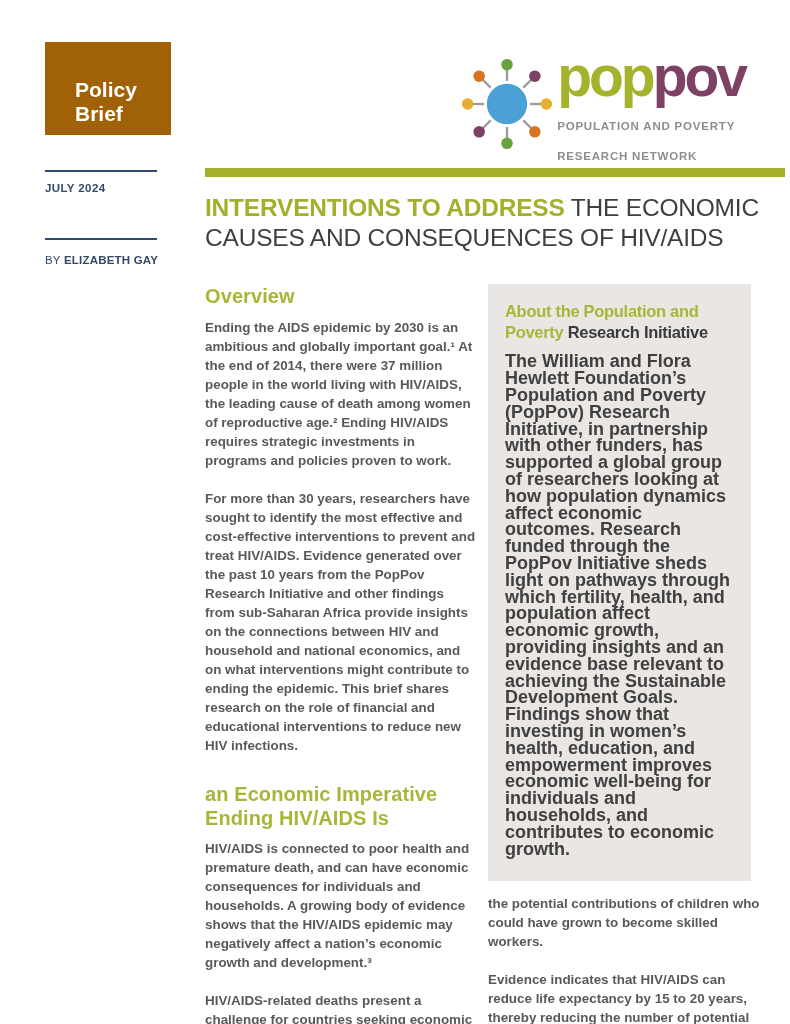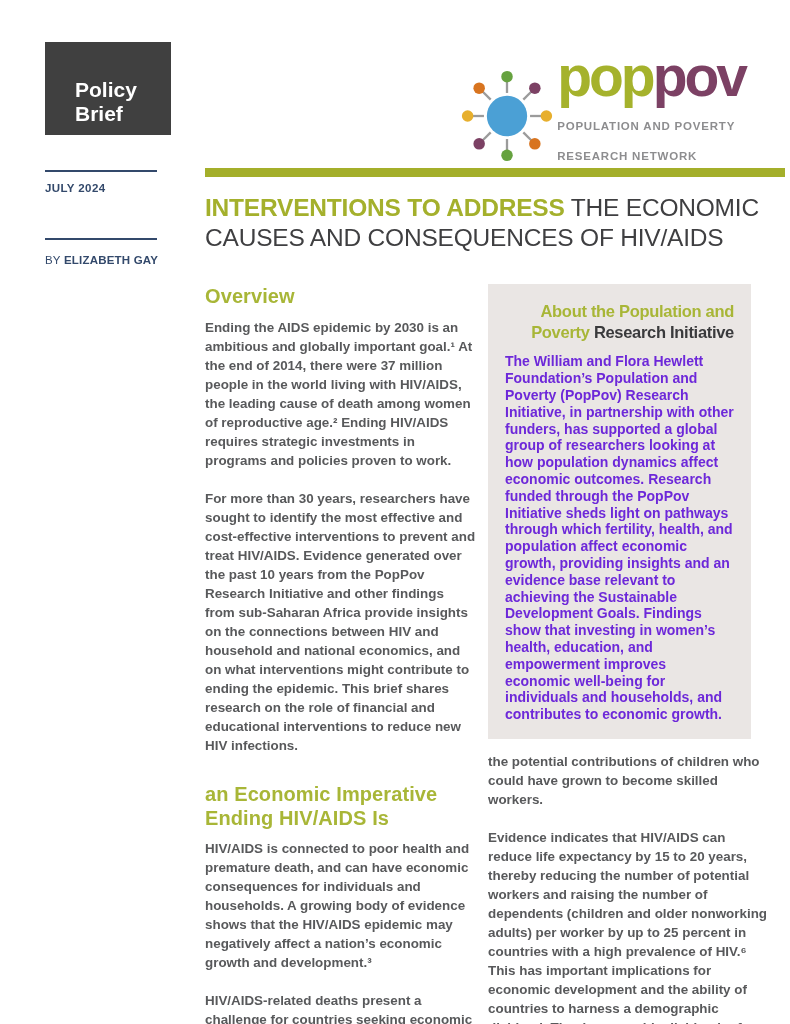--- a/index.html
+++ b/index.html
@@ -19,30 +19,30 @@
   .masthead {
     display: flex;
     justify-content: space-between;
     align-items: flex-start;
     padding: 42px 45px 0 45px;
     height: 168px;
   }
   .brief-box {
     width: 126px;
     height: 93px;
-    background: #404040;
+    background: #a16207;
     color: #ffffff;
     font-weight: bold;
     font-size: 21px;
     line-height: 1.15;
     padding: 36px 0 0 30px;
   }
   .brief-box span { display: block; }
 
-  .logo { display: flex; align-items: flex-end; }
+  .logo { display: flex; align-items: center; }
   .logo svg { width: 96px; height: 96px; margin-top: 2px; }
   .logo-textcol { margin-left: 2px; }
   .logo-word {
     font-size: 57px;
     font-weight: bold;
     letter-spacing: -3px;
     line-height: 1.0;
     margin-top: 6px;
   }
   .logo-word .pop { color: #a5b22c; }
@@ -118,30 +118,29 @@
     background: #eae6e4;
     padding: 17px 17px 16px 17px;
     margin-bottom: 13px;
   }
   .about-box h3 {
     font-size: 16.5px;
     font-weight: bold;
     line-height: 1.28;
     letter-spacing: -0.3px;
     margin-bottom: 10px;
-    text-align: right;
   }
   .about-box h3 .h3-green { color: #a8b637; }
   .about-box h3 .h3-dark { color: #3a3a3c; }
   .about-box p {
-    font-size: 14px;
+    font-size: 18px;
     font-weight: bold;
     line-height: 16.8px;
-    color: #6d28d9;
-    margin-bottom: 0;
+    color: #404040;
+    margin-bottom: 8px;
   }
 </style>
 </head>
 <body>
 
 <div class="page">
 
   <header class="masthead">
     <div class="brief-box">
       <span>Policy</span>

